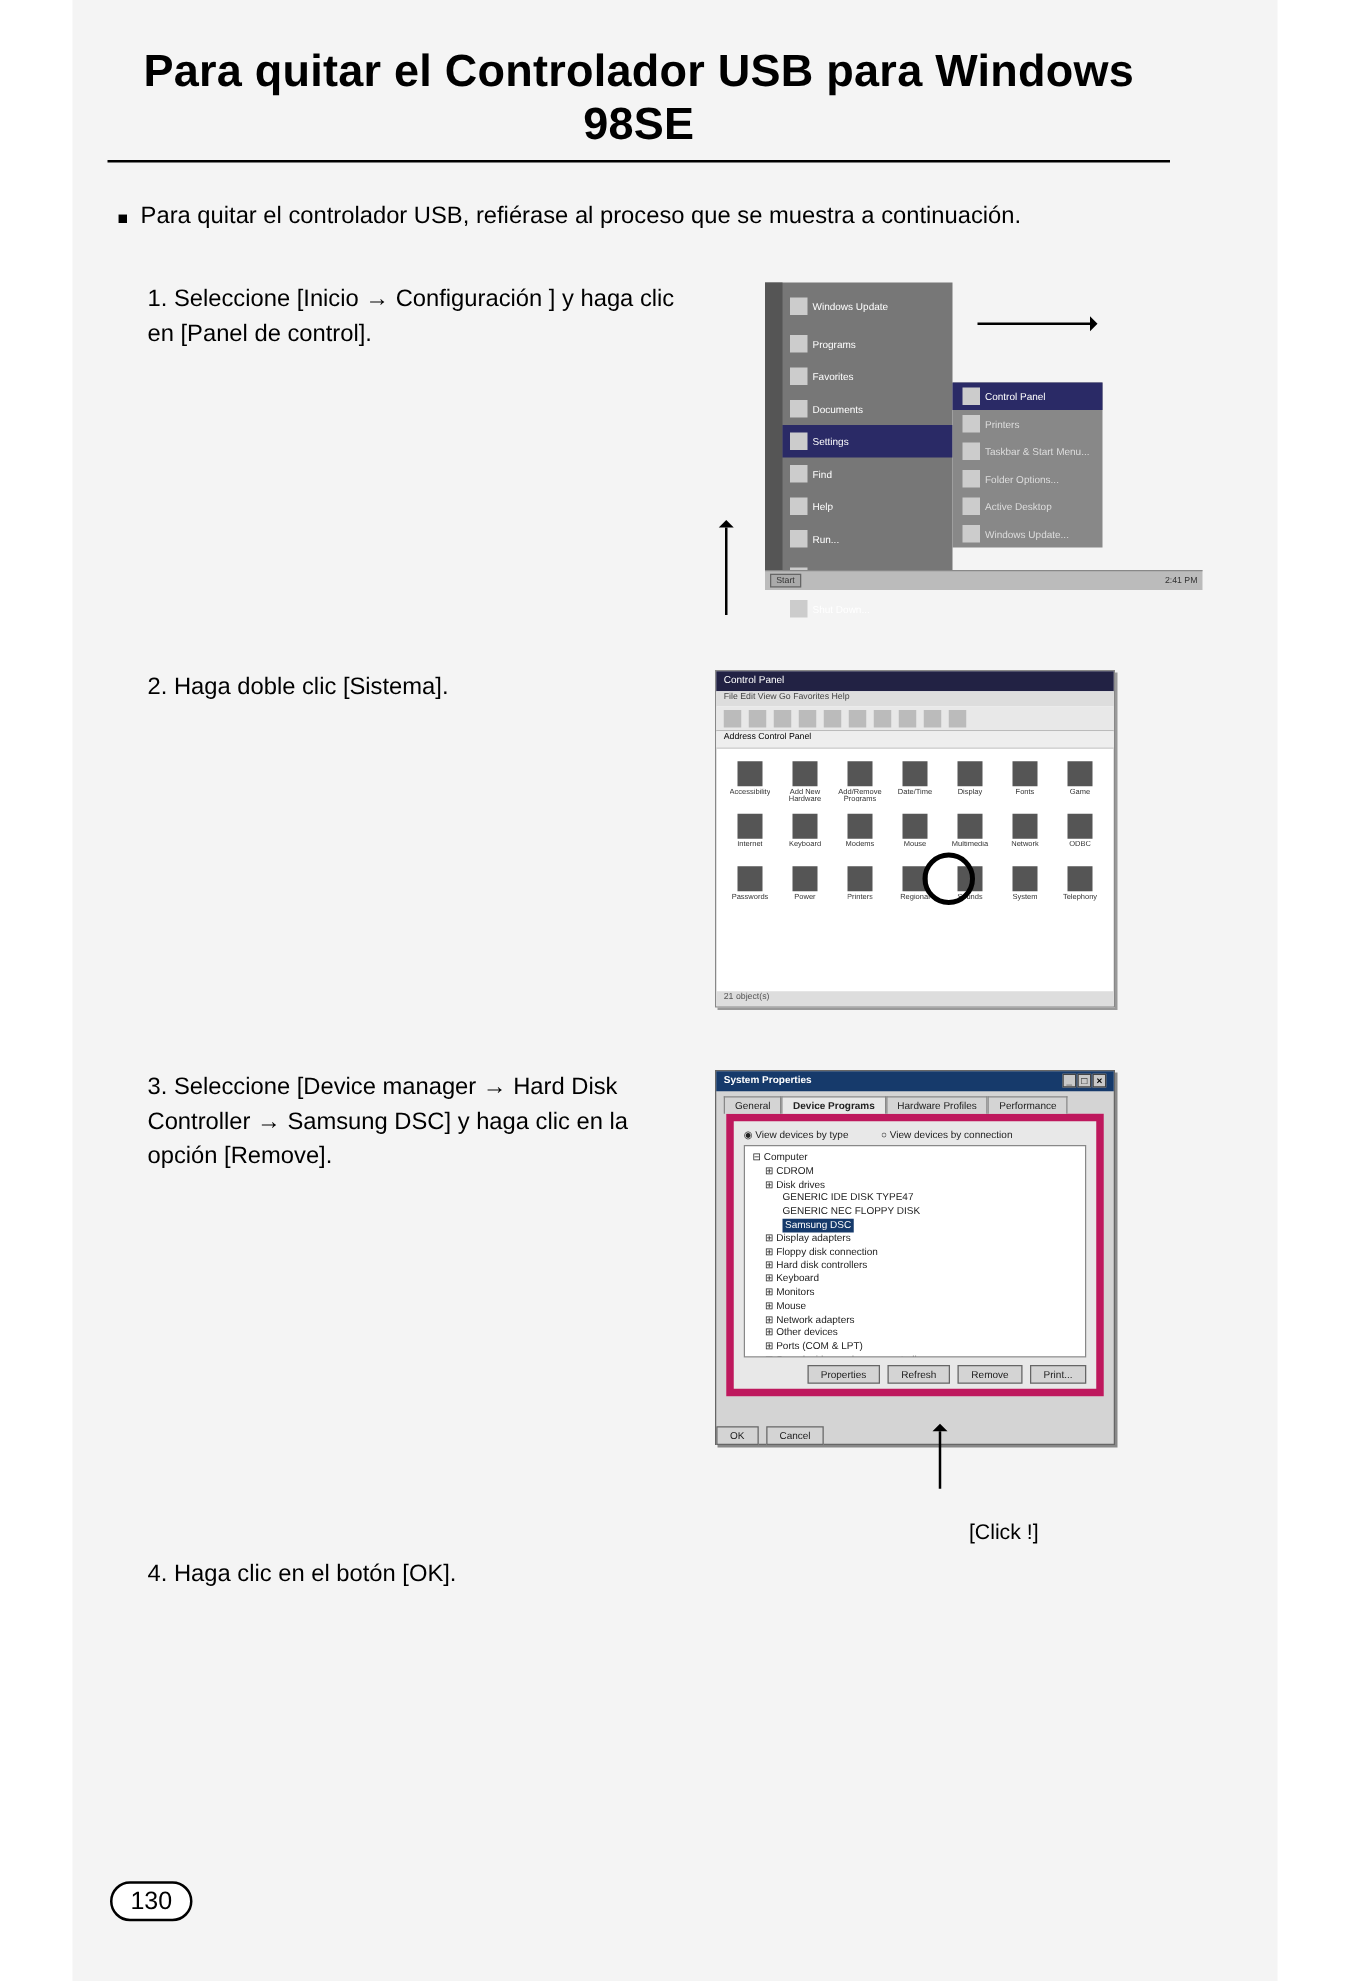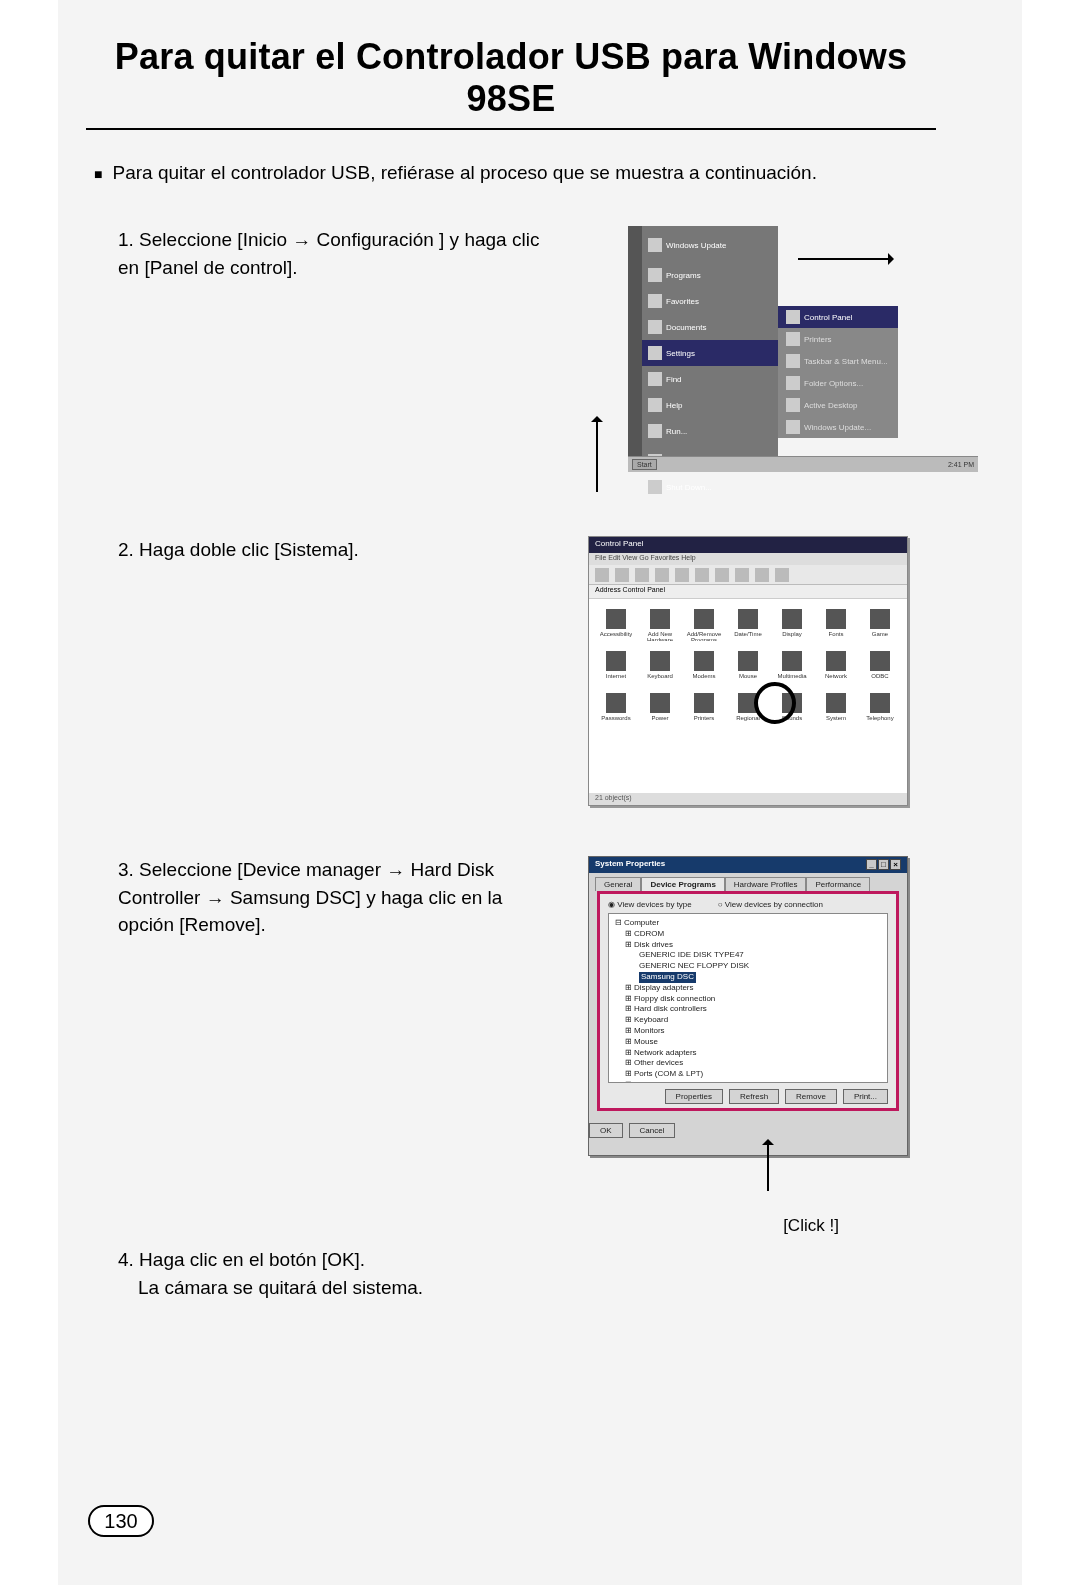--- a/index.html
+++ b/index.html
@@ -39,21 +39,21 @@
     font-size: 19px;
     margin: 0 0 40px 6px;
   }
   .bullet {
     font-size: 14px;
     line-height: 24px;
   }
   .step {
     display: flex;
     align-items: flex-start;
-    gap: 20px;
+    gap: 4px;
     margin: 0 0 50px 30px;
   }
   .step-text {
     flex: 0 0 430px;
     font-size: 19px;
     line-height: 1.45;
   }
   .step-fig {
     flex: 1;
     position: relative;
@@ -201,23 +201,23 @@
     display:inline-block;width:11px;height:11px;background:#c9c9c9;
     border:1px solid #444;margin-left:1px;text-align:center;line-height:9px;font-size:8px;color:#000;
   }
   .fig3 .tabs { display:flex; padding:4px 6px 0 6px; gap:0;}
   .fig3 .tab {
     background:#d4d4d4; border:1px solid #888; border-bottom:none;
     padding:2px 8px; font-size:8px;
   }
   .fig3 .tab.active { background:#e8e8e8; font-weight:bold;}
   .fig3 .pane {
-    margin:0 8px 12px 8px;
+    margin:0 8px 24px 8px;
     background:#e8e8e8;
-    border:3px solid #be185d;
+    border:6px solid #be185d;
     padding:6px 8px 4px 8px;
   }
   .fig3 .radiorow { display:flex; gap:26px; margin-bottom:4px;}
   .fig3 .radio::before{content:"◉ ";}
   .fig3 .radio2::before{content:"○ ";}
   .fig3 .tree {
     background:#fff; border:1px solid #888;
     height:170px; padding:4px 6px; overflow:hidden;
     font-size:8px; line-height:1.35;
   }
@@ -532,19 +532,18 @@
             <div class="arrow-v short"></div>
           </div>
       </div>
       <div class="caption-click">[Click !]</div>
     </div>
   </div>
 
   <div class="step">
     <div class="step-text">
       <div>4. Haga clic en el botón [OK].</div>
-      <div style="padding-left:20px">La cámara se quitará del sistema.</div>
     </div>
   </div>
 
 </div>
 
 <div class="pagenum">130</div>
 
 </body></html>

